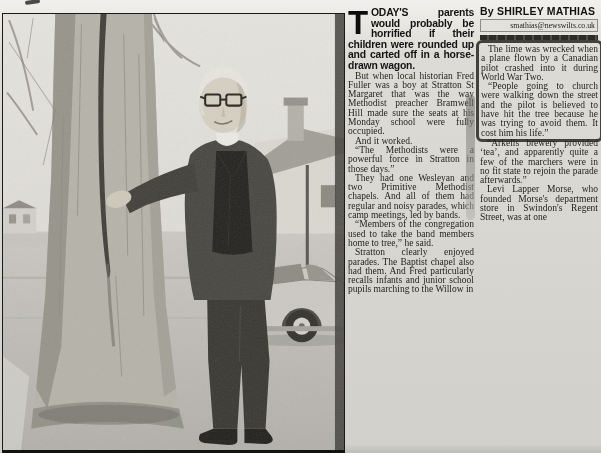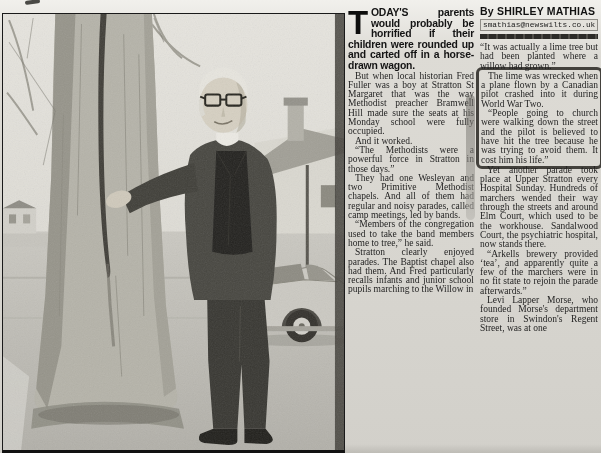--- a/index.html
+++ b/index.html
@@ -30,21 +30,21 @@
   .bodytext p, .marker-box p {
     margin:0; font-size:9.5px; line-height:9.3px; text-indent:7px;
     letter-spacing:0; color:#1f1f1f;
   }
   .before-box p:first-child { text-indent:0; }
   .byline {
     font-family:"Liberation Sans", sans-serif; font-weight:bold;
     font-size:10.5px; letter-spacing:0.2px; white-space:nowrap; color:#111;
   }
   .email-box {
-    font-family:Liberation Mono, monospace; font-size:7.8px; text-align:right;
+    font-family:Liberation Serif, serif; font-size:7.8px; text-align:right;
     border:1px solid #8e8c86; padding:1px 2px; margin-top:2px; color:#222;
     background:#e3e1db;
   }
   .byline-bar {
     height:5px; margin:3px 0 4px;
     background:repeating-linear-gradient(90deg,#2c2b28 0 7px,#504e49 7px 9px);
   }
   .marker-box {
     border:3.5px solid #43413c; border-radius:6px;
     margin:-4px -5px -3px -4px; padding:2px 2px 1px 2px;
@@ -191,39 +191,37 @@
   </div>
 
   <div class="col col-mid">
     <div class="intro">
       <span class="dropcap">T</span><span>ODAY'S parents would probably be horrified if their children were rounded up and carted off in a horse-drawn wagon.</span>
     </div>
     <div class="bodytext">
         <p>But when local historian Fred Fuller was a boy at Stratton St Margaret that was the way Methodist preacher Bramwell Hill made sure the seats at his Monday school were fully occupied.</p>
         <p>And it worked.</p>
         <p>“The Methodists were a powerful force in Stratton in those days.”</p>
-        <p>They had one Wesleyan and two Primitive Methodist chapels. And all of them had regular and noisy parades, called camp meetings, led by bands.</p>
+        <p>They had one Wesleyan and two Primitive Methodist chapels. And all of them had regular and noisy parades, which camp meetings, led by bands.</p>
         <p>“Members of the congregation used to take the band members home to tree,” he said.</p>
         <p>Stratton clearly enjoyed parades. The Baptist chapel also had them. And Fred particularly recalls infants and junior school pupils marching to the Willow in</p>
       </div>
   </div>
 
   <div class="col col-right">
     <div class="byline">By SHIRLEY MATHIAS</div>
     <div class="email-box">smathias@newswilts.co.uk</div>
     <div class="byline-bar"></div>
     <div class="bodytext before-box">
-        <p>“It was actually a lime tree but had been planted where a willow had grown.”</p>
       </div>
     <div class="marker-box">
         <p>The lime was wrecked when a plane flown by a Canadian pilot crashed into it during World War Two.</p>
         <p>“People going to church were walking down the street and the pilot is believed to have hit the tree because he was trying to avoid them. It cost him his life.”</p>
       </div>
     <div class="bodytext">
-        <p>Yet another parade took place at Upper Stratton every Hospital Sunday. Hundreds of marchers wended their way through the streets and around Elm Court, which used to be the workhouse. Sandalwood Court, the psychiatric hospital, now stands there.</p>
         <p>“Arkells brewery provided ‘tea’, and apparently quite a few of the marchers were in no fit state to rejoin the parade afterwards.”</p>
         <p>Levi Lapper Morse, who founded Morse's department store in Swindon's Regent Street, was at one</p>
       </div>
   </div>
 
   <div class="fold-shadow"></div>
   <div class="cut-edge"></div>
 </div>
 
 </body></html>

